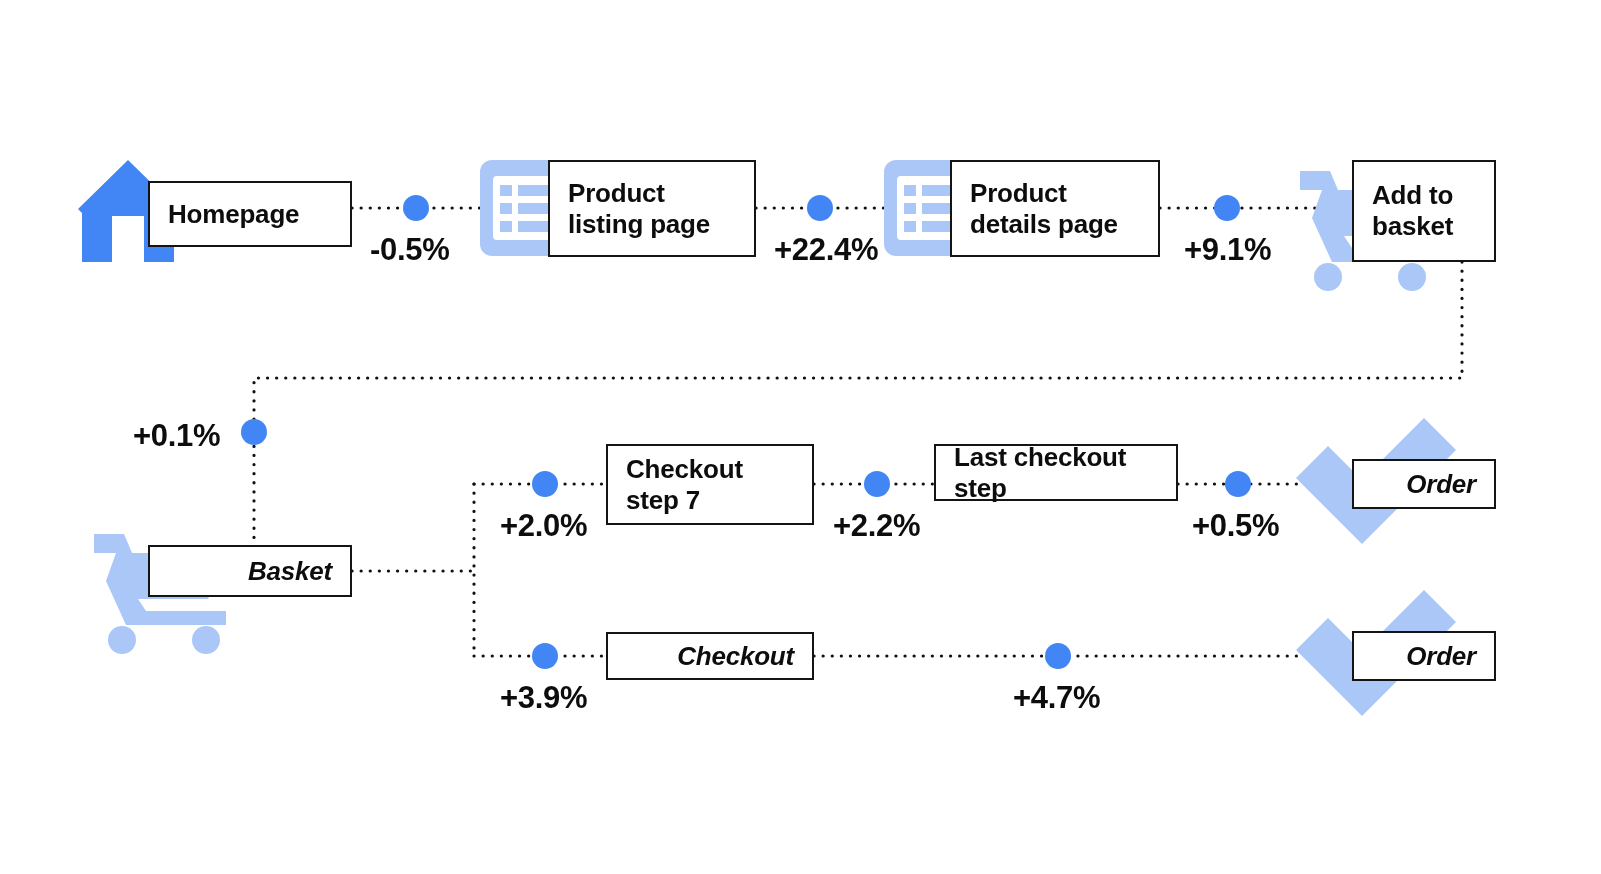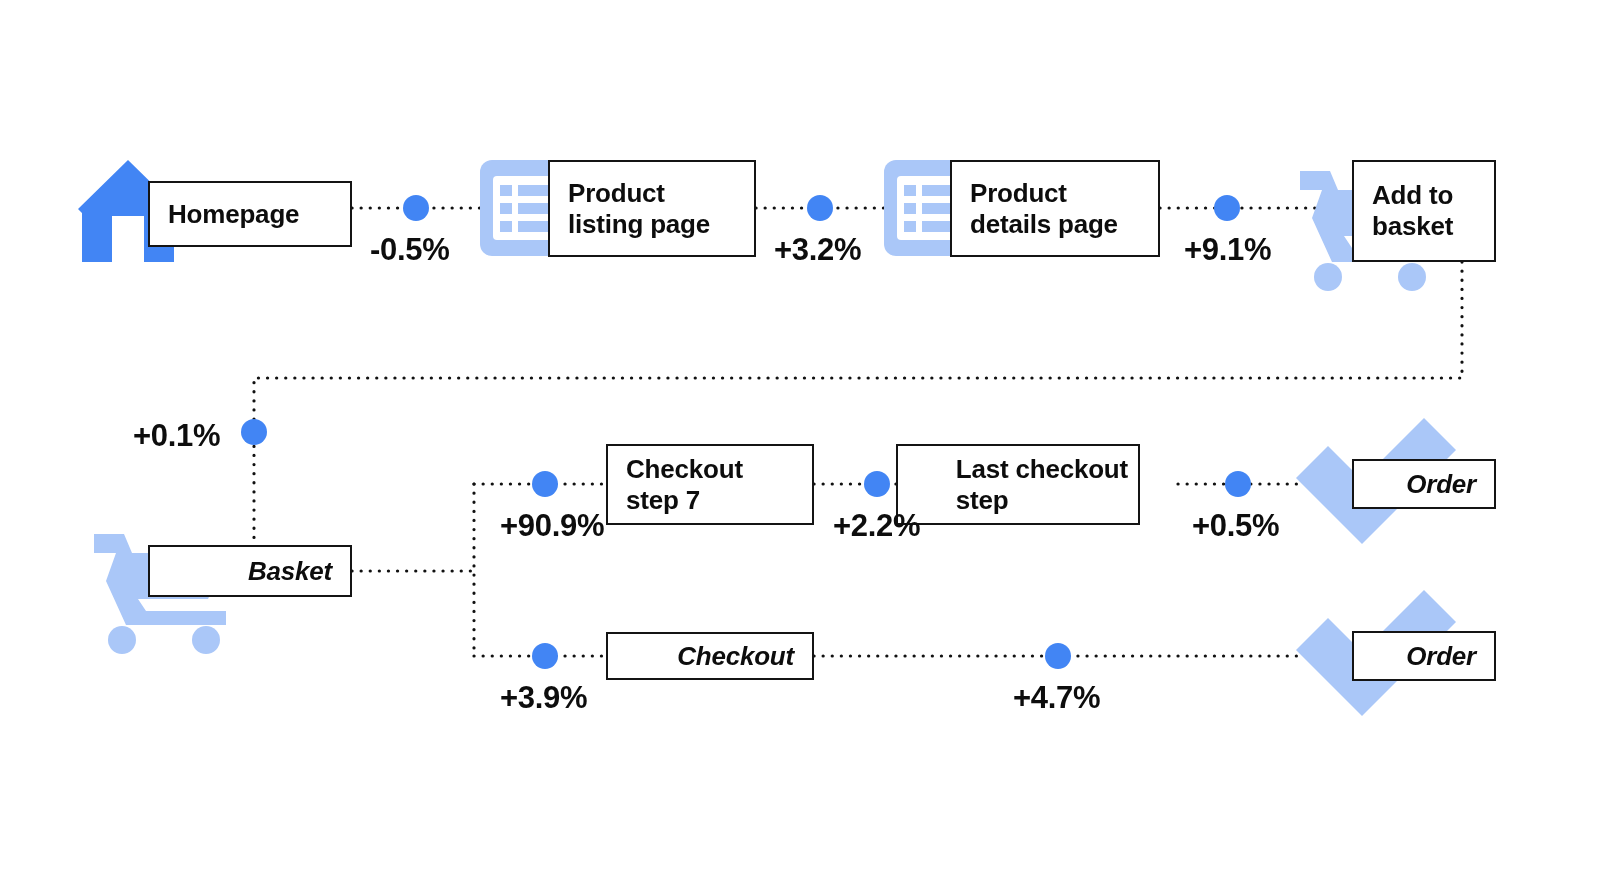--- a/index.html
+++ b/index.html
@@ -184,21 +184,21 @@
       <span class="node-label">Basket</span>
     </div>
 
     <div class="node" style="left:606px; top:444px; width:208px; height:81px;">
       <span class="node-label">
         <span>Checkout</span><br>
         <span>step 7</span>
       </span>
     </div>
 
-    <div class="node" style="left:896px; top:444px; width:244px; height:81px;justify-content:flex-end;">
+    <div class="node" style="left:934px; top:444px; width:244px; height:57px;">
       <span class="node-label">
         <span>Last checkout</span><br>
         <span>step</span>
       </span>
     </div>
 
     <div class="node center" style="left:1352px; top:459px; width:144px; height:50px;">
       <span class="node-label">Order</span>
     </div>
 
@@ -210,30 +210,30 @@
       <span class="node-label">Order</span>
     </div>
   </div>
 
   <div class="layer" id="labels">
 
     <div class="dot" style="left:403px; top:195px;"></div>
     <div class="pct" style="left:370px; top:232px;">-0.5%</div>
 
     <div class="dot" style="left:807px; top:195px;"></div>
-    <div class="pct" style="left:774px; top:232px;">+3.2%</div>
+    <div class="pct" style="left:774px; top:232px;">+22.4%</div>
 
     <div class="dot" style="left:1214px; top:195px;"></div>
     <div class="pct" style="left:1184px; top:232px;">+9.1%</div>
 
     <div class="dot" style="left:241px; top:419px;"></div>
     <div class="pct" style="left:133px; top:418px;">+0.1%</div>
 
     <div class="dot" style="left:532px; top:471px;"></div>
-    <div class="pct" style="left:500px; top:508px;">+90.9%</div>
+    <div class="pct" style="left:500px; top:508px;">+2.0%</div>
 
     <div class="dot" style="left:864px; top:471px;"></div>
     <div class="pct" style="left:833px; top:508px;">+2.2%</div>
 
     <div class="dot" style="left:1225px; top:471px;"></div>
     <div class="pct" style="left:1192px; top:508px;">+0.5%</div>
 
     <div class="dot" style="left:532px; top:643px;"></div>
     <div class="pct" style="left:500px; top:680px;">+3.9%</div>
 

